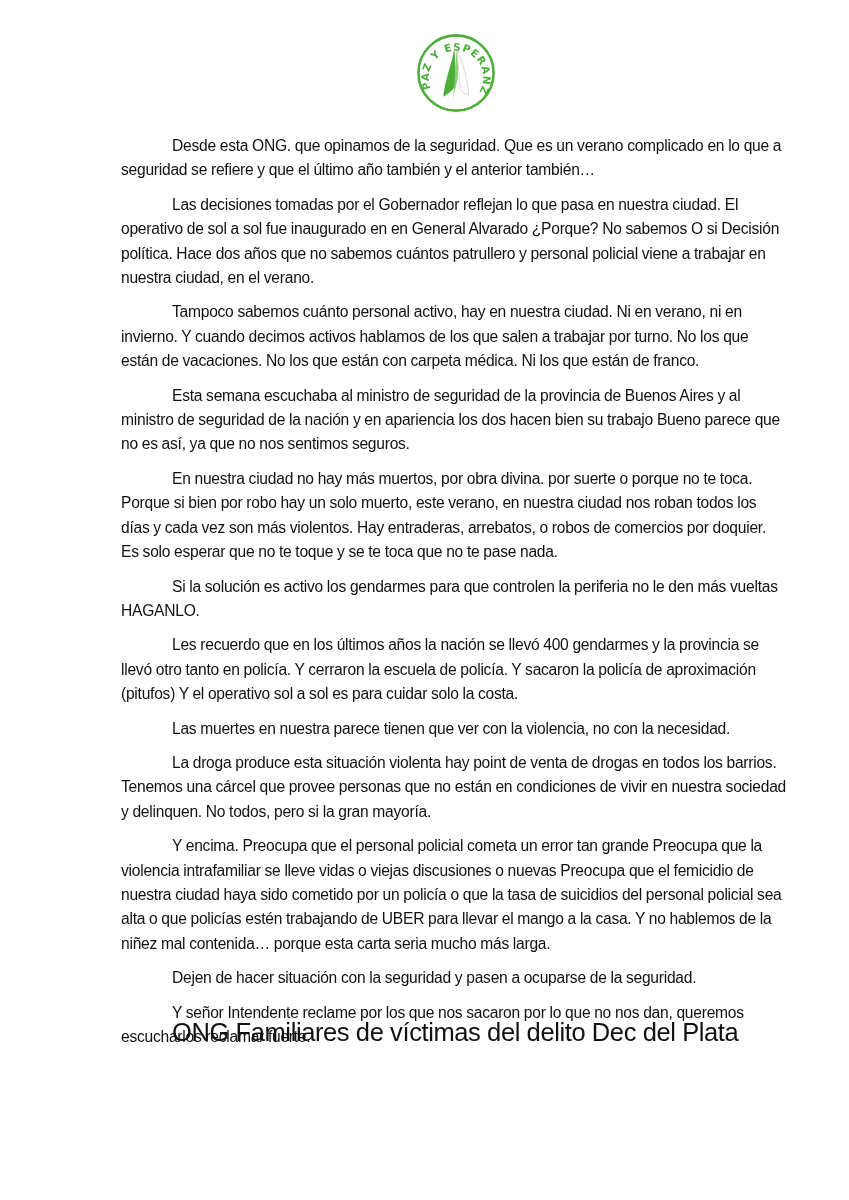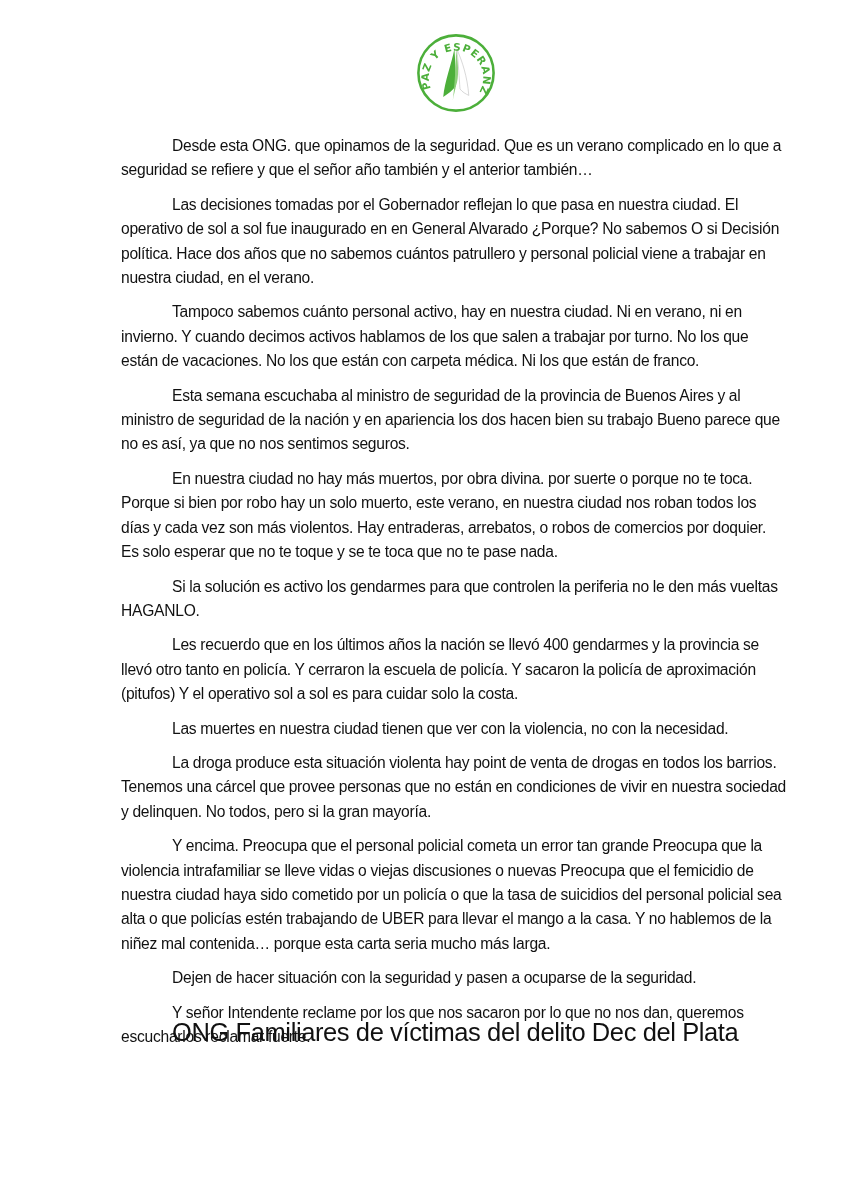--- a/index.html
+++ b/index.html
@@ -77,28 +77,28 @@
       <path d="M 48,20 C 44,40 36,60 34,80 C 40,76 46,72 50,66 C 50,50 49,34 48,20 Z" fill="#4caf3a"></path>
       <path d="M 50,20 C 53,38 54,56 50,66 C 49,72 47,78 46,84 C 48,70 50,40 50,20 Z" fill="#8fcf7c"></path>
       <path d="M 51,20 C 58,36 64,54 66,78 C 62,76 58,74 55,70 C 54,56 53,38 51,20 Z" fill="#ffffff" stroke="#b9b9b9" stroke-width="0.7"></path>
       <text font-family="DejaVu Sans, sans-serif" font-size="13" font-weight="bold" fill="#4caf3a" letter-spacing="1.2">
         <textPath href="#ringText" startOffset="2%">PAZ Y ESPERANZA</textPath>
       </text>
     </svg>
   </div>
 
   <div class="body-text">
-    <p class="para">Desde esta ONG. que opinamos de la seguridad. Que es un verano complicado en lo que a seguridad se refiere y que el señor año también y el anterior también…</p>
+    <p class="para">Desde esta ONG. que opinamos de la seguridad. Que es un verano complicado en lo que a seguridad se refiere y que el último año también y el anterior también…</p>
     <p class="para">Las decisiones tomadas por el Gobernador reflejan lo que pasa en nuestra ciudad. El operativo de sol a sol fue inaugurado en en General Alvarado ¿Porque? No sabemos O si Decisión política. Hace dos años que no sabemos cuántos patrullero y personal policial viene a trabajar en nuestra ciudad, en el verano.</p>
     <p class="para">Tampoco sabemos cuánto personal activo, hay en nuestra ciudad. Ni en verano, ni en invierno.  Y cuando decimos activos hablamos de los que salen a trabajar por turno. No los que están de vacaciones. No los que están con carpeta médica. Ni los que están de franco.</p>
     <p class="para">Esta semana escuchaba al ministro de seguridad de la provincia de Buenos Aires y al ministro de seguridad de la nación y en apariencia los dos hacen bien su trabajo Bueno parece que no es así, ya que no nos sentimos seguros.</p>
     <p class="para">En nuestra ciudad no hay más muertos, por obra divina. por suerte o porque no te toca. Porque si bien por robo hay un solo muerto, este verano, en nuestra ciudad nos roban todos los días y cada vez son más violentos. Hay entraderas, arrebatos, o robos de comercios por doquier. Es solo esperar que no te toque y se te toca que no te pase nada.</p>
     <p class="para">Si la solución es activo los gendarmes para que controlen la periferia no le den más vueltas HAGANLO.</p>
     <p class="para">Les recuerdo que en los últimos años la nación se llevó 400 gendarmes y la provincia se llevó otro tanto en policía.  Y cerraron la escuela de policía. Y sacaron la policía de aproximación (pitufos) Y el operativo sol a sol es para cuidar solo la costa.</p>
-    <p class="para">Las muertes en nuestra ciudad tienen que ver con la violencia, no con la necesidad.</p>
+    <p class="para">Las muertes en nuestra parece tienen que ver con la violencia, no con la necesidad.</p>
     <p class="para">La droga produce esta situación violenta hay point de venta de drogas en todos los barrios. Tenemos una cárcel que provee personas que no están en condiciones de vivir en nuestra sociedad y delinquen. No todos, pero si la gran mayoría.</p>
     <p class="para">Y encima. Preocupa que el personal policial cometa un error tan grande Preocupa que la violencia intrafamiliar se lleve vidas o viejas discusiones o nuevas Preocupa que el femicidio de nuestra ciudad haya sido cometido por un policía o que la tasa de suicidios del personal policial sea alta o que policías estén trabajando de UBER para llevar el mango a la casa. Y no hablemos de la niñez mal contenida… porque esta carta seria mucho más larga.</p>
     <p class="para">Dejen de hacer situación con la seguridad y pasen a ocuparse de la seguridad.</p>
     <p class="para">Y señor Intendente reclame por los que nos sacaron por lo que no nos dan, queremos escucharlos reclamar fuerte.</p>
   </div>
 
   <div class="signature">ONG Familiares de víctimas del delito Dec del Plata</div>
 
 </div>
 

